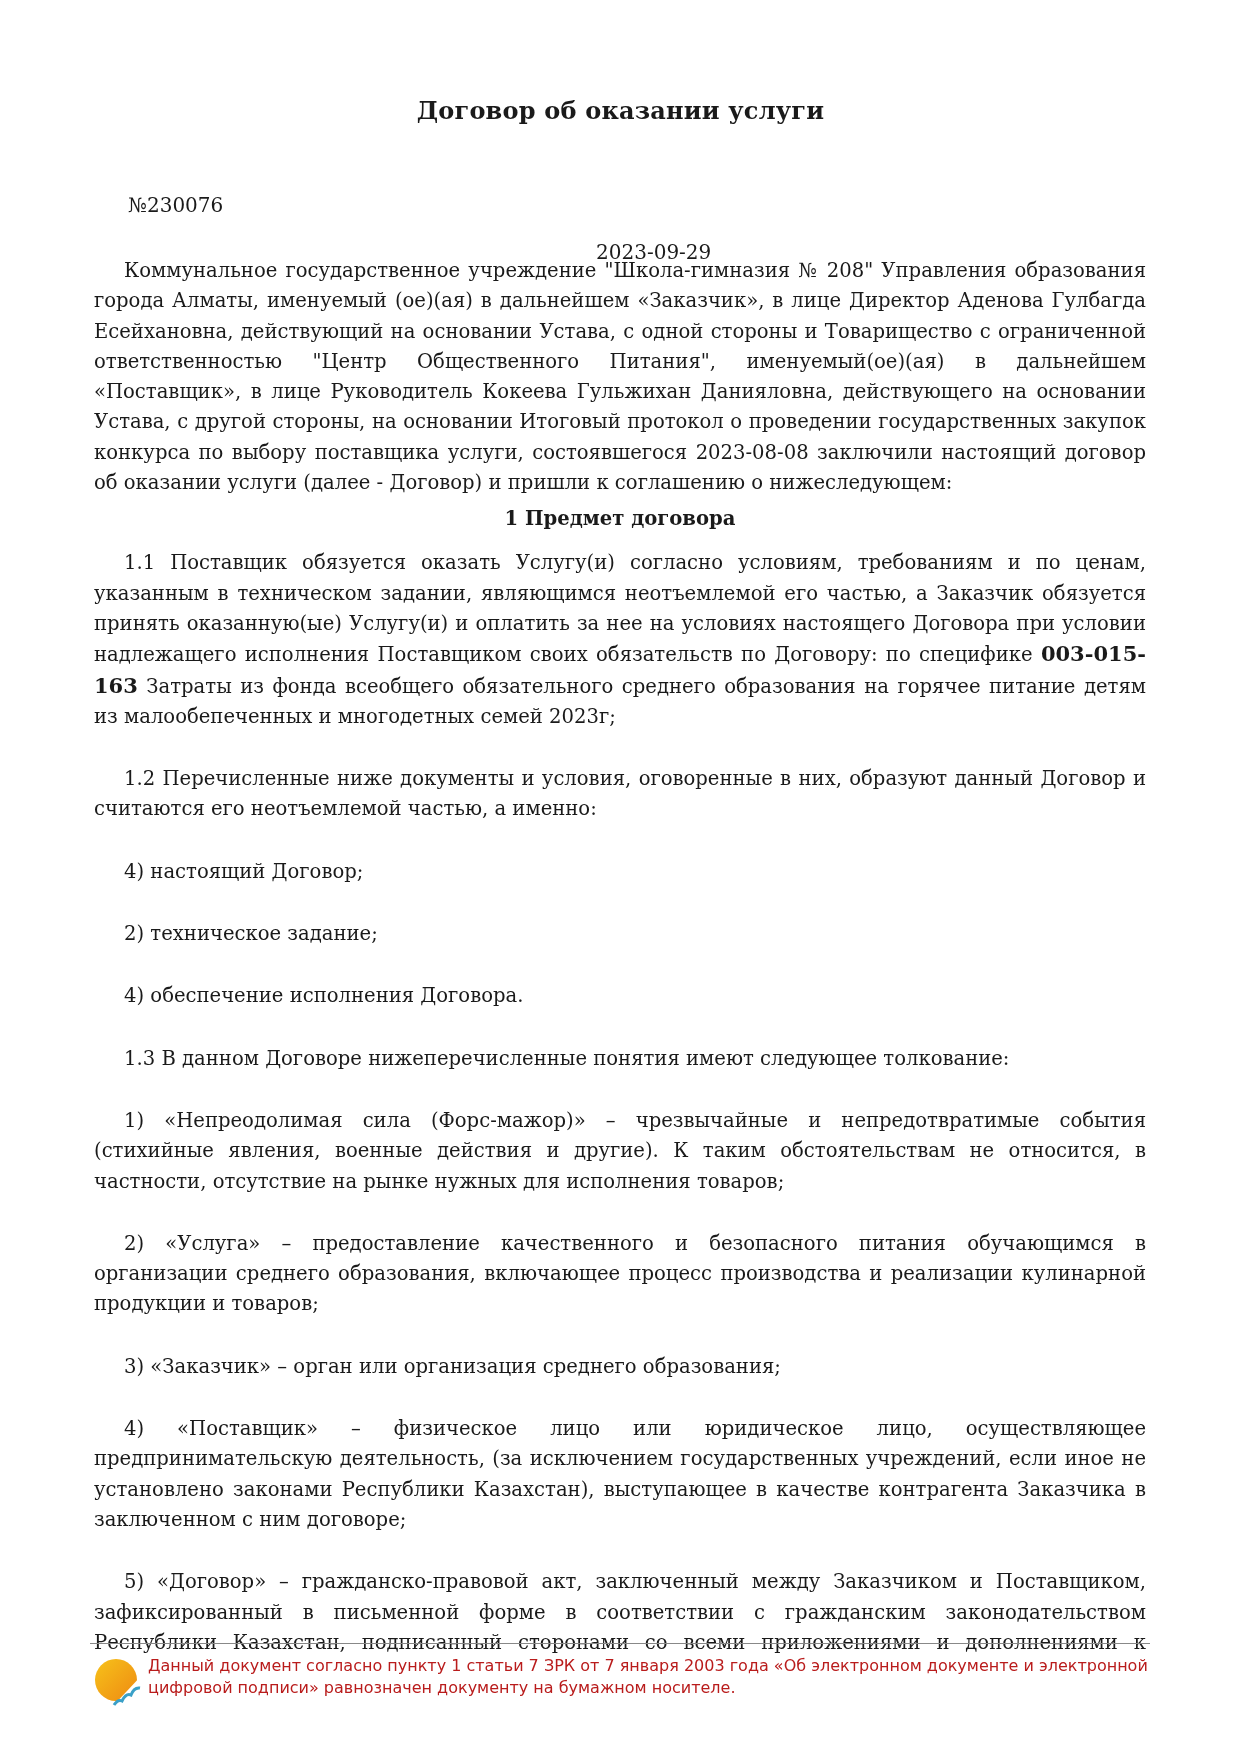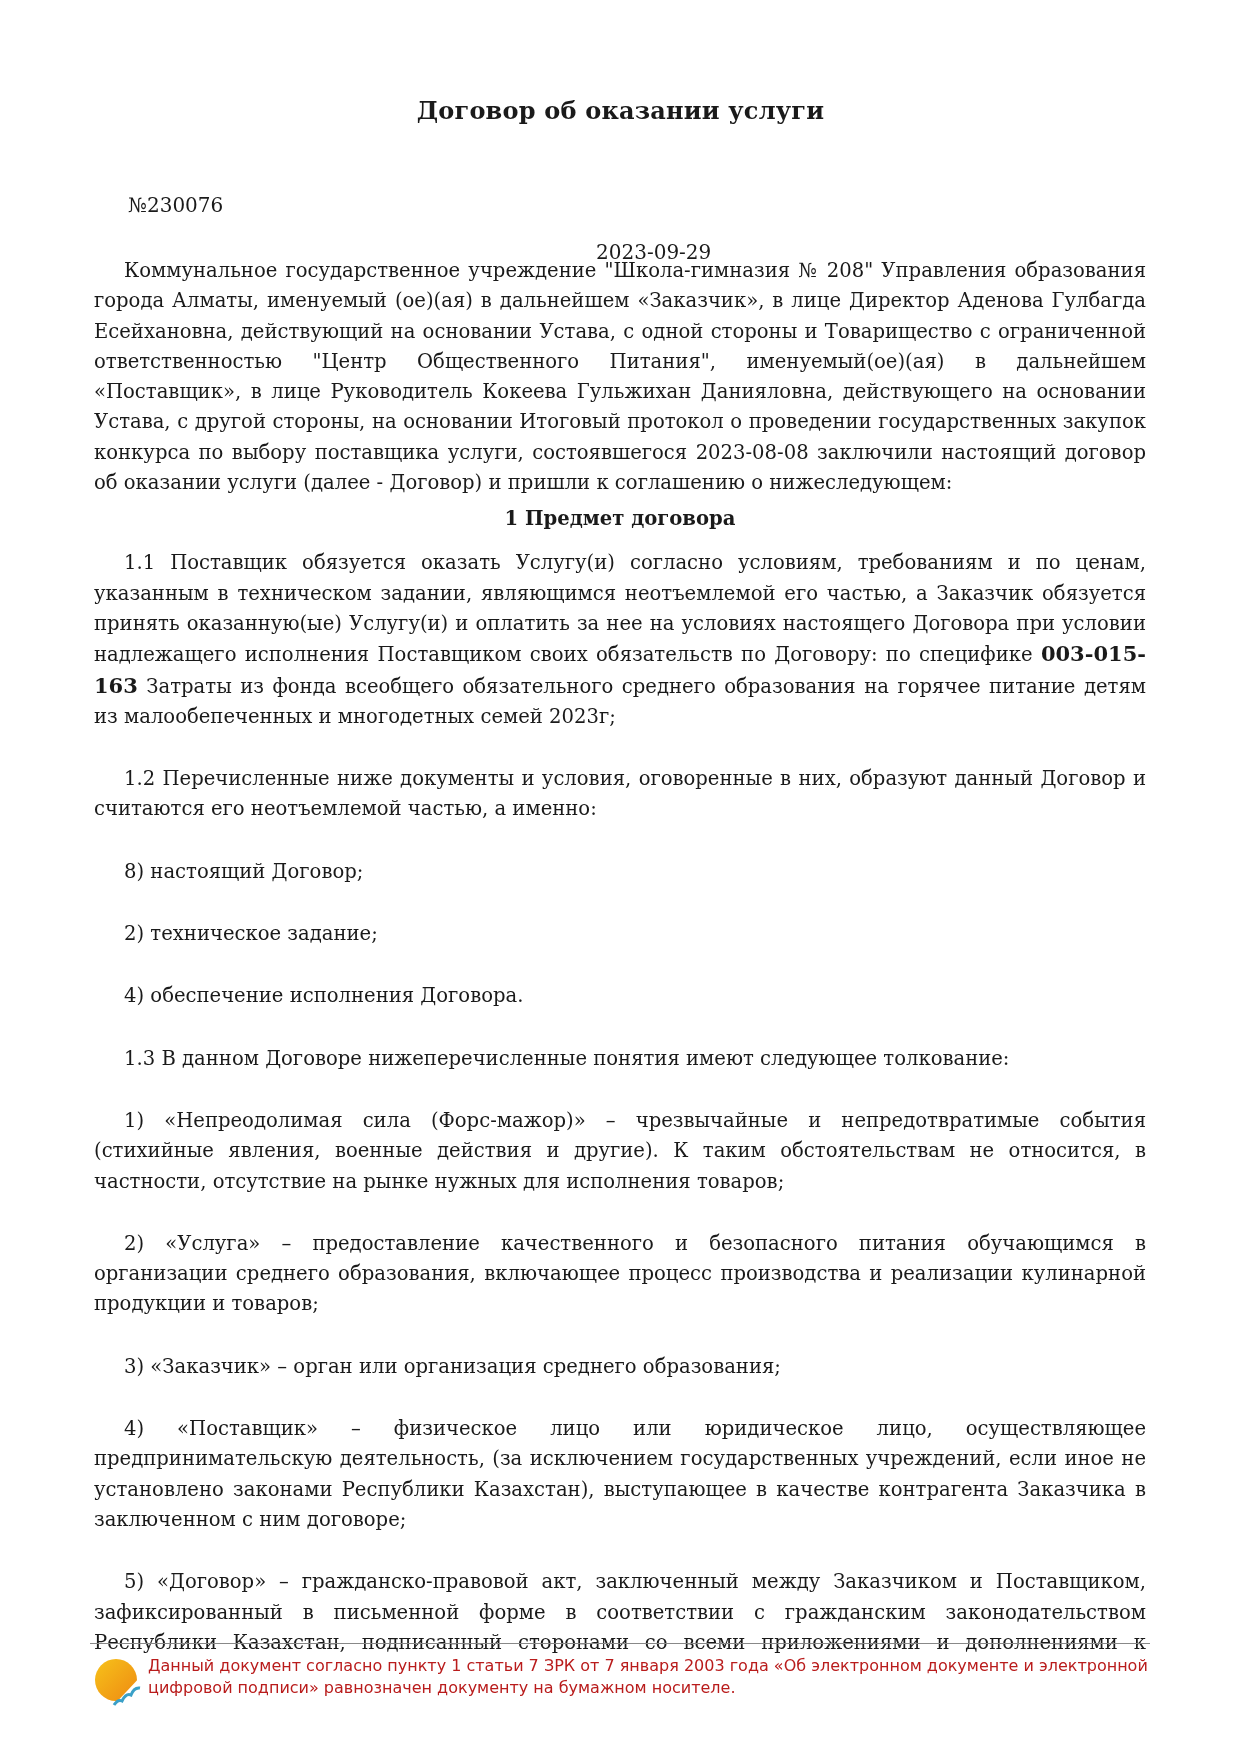--- a/index.html
+++ b/index.html
@@ -33,21 +33,21 @@
 
   <div class="body">
     <p class="p">Коммунальное государственное учреждение "Школа-гимназия № 208" Управления образования города Алматы, именуемый (ое)(ая) в дальнейшем «Заказчик», в лице Директор Аденова Гулбагда Есейхановна, действующий на основании Устава, с одной стороны и Товарищество с ограниченной ответственностью "Центр Общественного Питания", именуемый(ое)(ая) в дальнейшем «Поставщик», в лице Руководитель Кокеева Гульжихан Данияловна, действующего на основании Устава, с другой стороны, на основании Итоговый протокол о проведении государственных закупок конкурса по выбору поставщика услуги, состоявшегося 2023-08-08 заключили настоящий договор об оказании услуги (далее - Договор) и пришли к соглашению о нижеследующем:</p>
     <p class="heading">1 Предмет договора</p>
 
     <p class="p"><span>1.1 Поставщик обязуется оказать Услугу(и) согласно условиям, требованиям и по ценам, указанным в техническом задании, являющимся неотъемлемой его частью, а Заказчик обязуется принять оказанную(ые) Услугу(и) и оплатить за нее на условиях настоящего Договора при условии надлежащего исполнения Поставщиком своих обязательств по Договору: по специфике </span><span class="bold">003-015-163</span><span> Затраты из фонда всеобщего обязательного среднего образования на горячее питание детям из малообепеченных и многодетных семей 2023г;</span></p>
     <div class="gap"></div>
 
     <p class="p">1.2 Перечисленные ниже документы и условия, оговоренные в них, образуют данный Договор и считаются его неотъемлемой частью, а именно:</p>
     <div class="gap"></div>
-    <p class="p">8) настоящий Договор;</p>
+    <p class="p">4) настоящий Договор;</p>
     <div class="gap"></div>
     <p class="p">2) техническое задание;</p>
     <div class="gap"></div>
     <p class="p">4) обеспечение исполнения Договора.</p>
     <div class="gap"></div>
 
     <p class="p">1.3 В данном Договоре нижеперечисленные понятия имеют следующее толкование:</p>
     <div class="gap"></div>
     <p class="p">1) «Непреодолимая сила (Форс-мажор)» – чрезвычайные и непредотвратимые события (стихийные явления, военные действия и другие). К таким обстоятельствам не относится, в частности, отсутствие на рынке нужных для исполнения товаров;</p>
     <div class="gap"></div>

